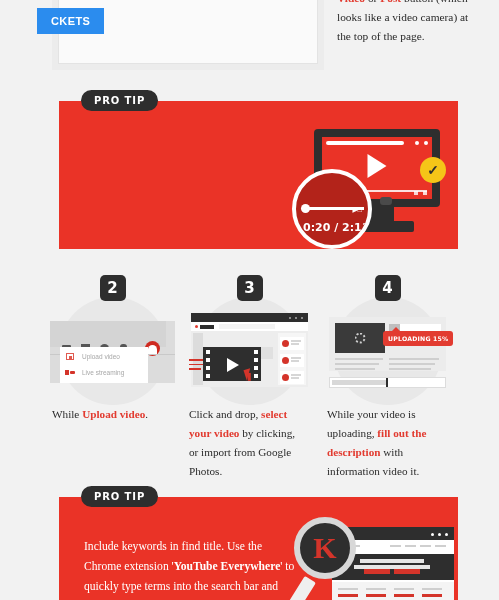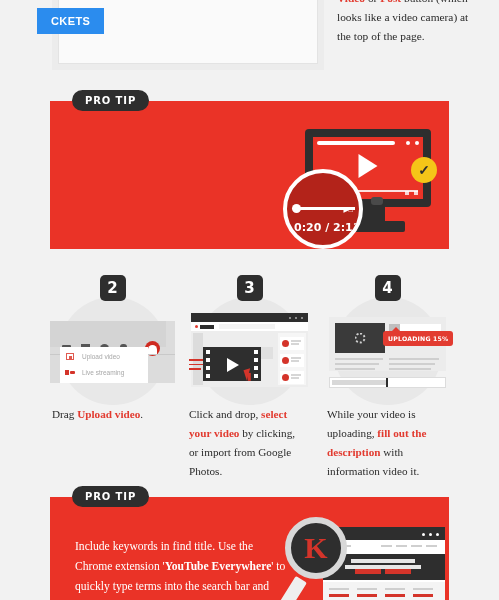--- a/index.html
+++ b/index.html
@@ -31,21 +31,21 @@
 
   
   .tr-text {
     position: absolute; left: 337px; top: -11px; width: 140px;
     font-size: 11.4px; line-height: 19px; color: #2a2a2a;
     font-family: "Liberation Serif", serif;
   }
   .tr-text .rd { color: #e23b30; font-weight: bold; }
 
   
-  .protip-section { position: absolute; left: 50px; width: 399px; }
+  .protip-section { position: absolute; left: 59px; width: 399px; }
   .banner { background: #ea3327; width: 100%; height: 100%; position: relative; }
   .protip-badge {
     position: absolute; left: 22px; top: -11px;
     background: #2e2e2e; color: #fff;
     font-size: 10px; font-weight: bold; letter-spacing: .9px;
     padding: 5px 13px 5px 13px; border-radius: 12px;
     font-family: "DejaVu Sans", sans-serif;
     z-index: 5;
   }
   .banner-text {
@@ -285,21 +285,21 @@
           <div class="yt-sq" style="top:6px;"></div>
           <div class="yt-mi" style="left:22px; top:6px;">Upload video</div>
           <div class="yt-live" style="top:23px;">
             <i style="left:0; top:0; width:4px; height:5px;"></i>
             <i style="left:5px; top:1px; width:5px; height:3px; border-radius:1px;"></i>
           </div>
           <div class="yt-mi" style="left:22px; top:22px;">Live streaming</div>
         </div>
       </div>
       <div class="step-cap">
-        <span>Drag </span><span class="rd">Upload video</span><span>.</span>
+        <span>While </span><span class="rd">Upload video</span><span>.</span>
       </div>
     </div>
 
     <div class="step" style="left:137px;">
       <div class="step-circle"></div>
       <div class="step-num">3</div>
       <div class="step-art">
         <div class="br-win">
           <div class="br-top">
             <i style="right:5px;"></i>

